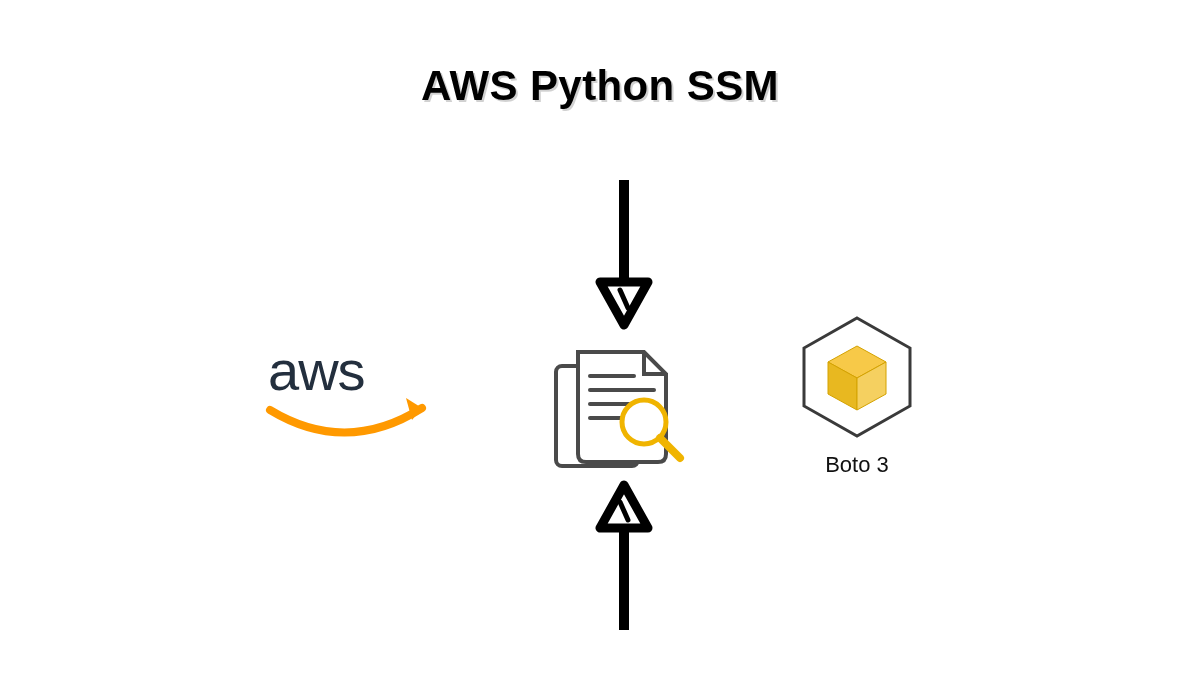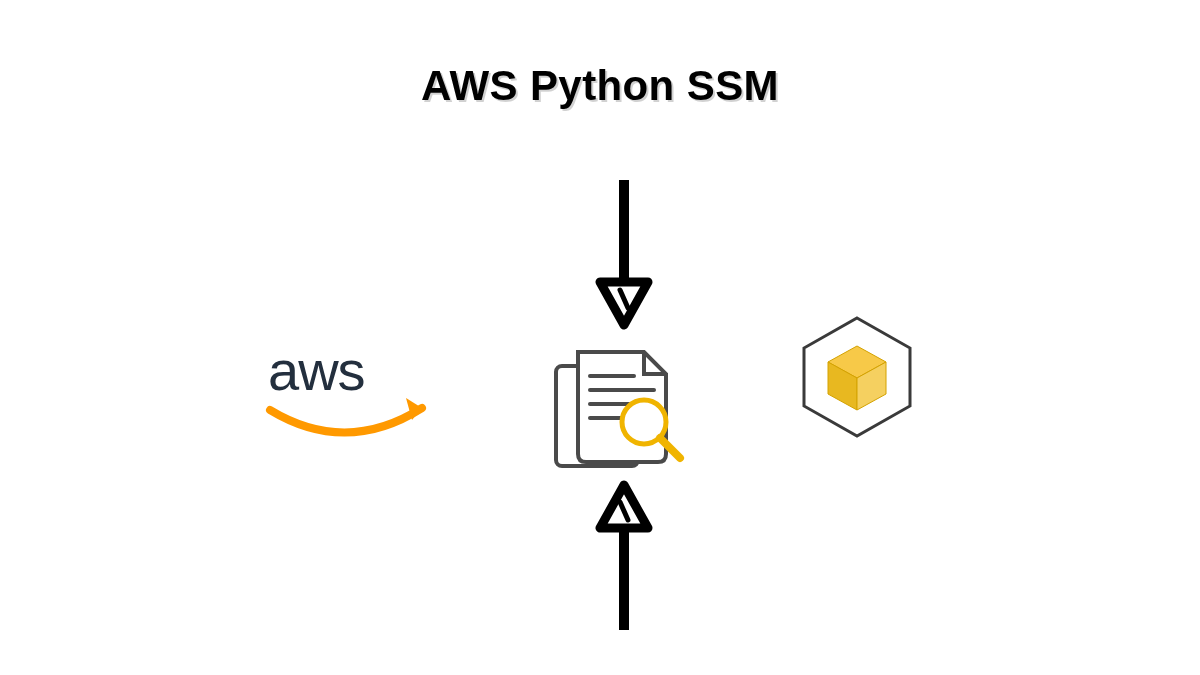--- a/index.html
+++ b/index.html
@@ -106,20 +106,21 @@
   <svg width="130" height="130" viewBox="0 0 130 130">
 
     <path d="M 65 6 L 118 36 L 118 94 L 65 124 L 12 94 L 12 36 Z" fill="#fff" stroke="#3A3A3A" stroke-width="3"></path>
 
     <path d="M 65 34 L 94 50 L 65 66 L 36 50 Z" fill="#F7C948" stroke="#D4A200" stroke-width="1"></path>
 
     <path d="M 36 50 L 65 66 L 65 98 L 36 82 Z" fill="#E8B820" stroke="#D4A200" stroke-width="1"></path>
 
     <path d="M 94 50 L 65 66 L 65 98 L 94 82 Z" fill="#F5D060" stroke="#D4A200" stroke-width="1"></path>
   </svg>
+  <div class="boto3-label">Boto 3</div>
 </div>
 
 <div class="arrow-up">
   <svg width="60" height="150" viewBox="0 0 60 150">
     <path d="M 30 5 L 6 48 L 54 48 Z" fill="none" stroke="#000" stroke-width="9" stroke-linejoin="round"></path>
     <line x1="26" y1="22" x2="34" y2="40" stroke="#000" stroke-width="5" stroke-linecap="round"></line>
     <line x1="30" y1="52" x2="30" y2="150" stroke="#000" stroke-width="10" stroke-linecap="round"></line>
   </svg>
 </div>
 

